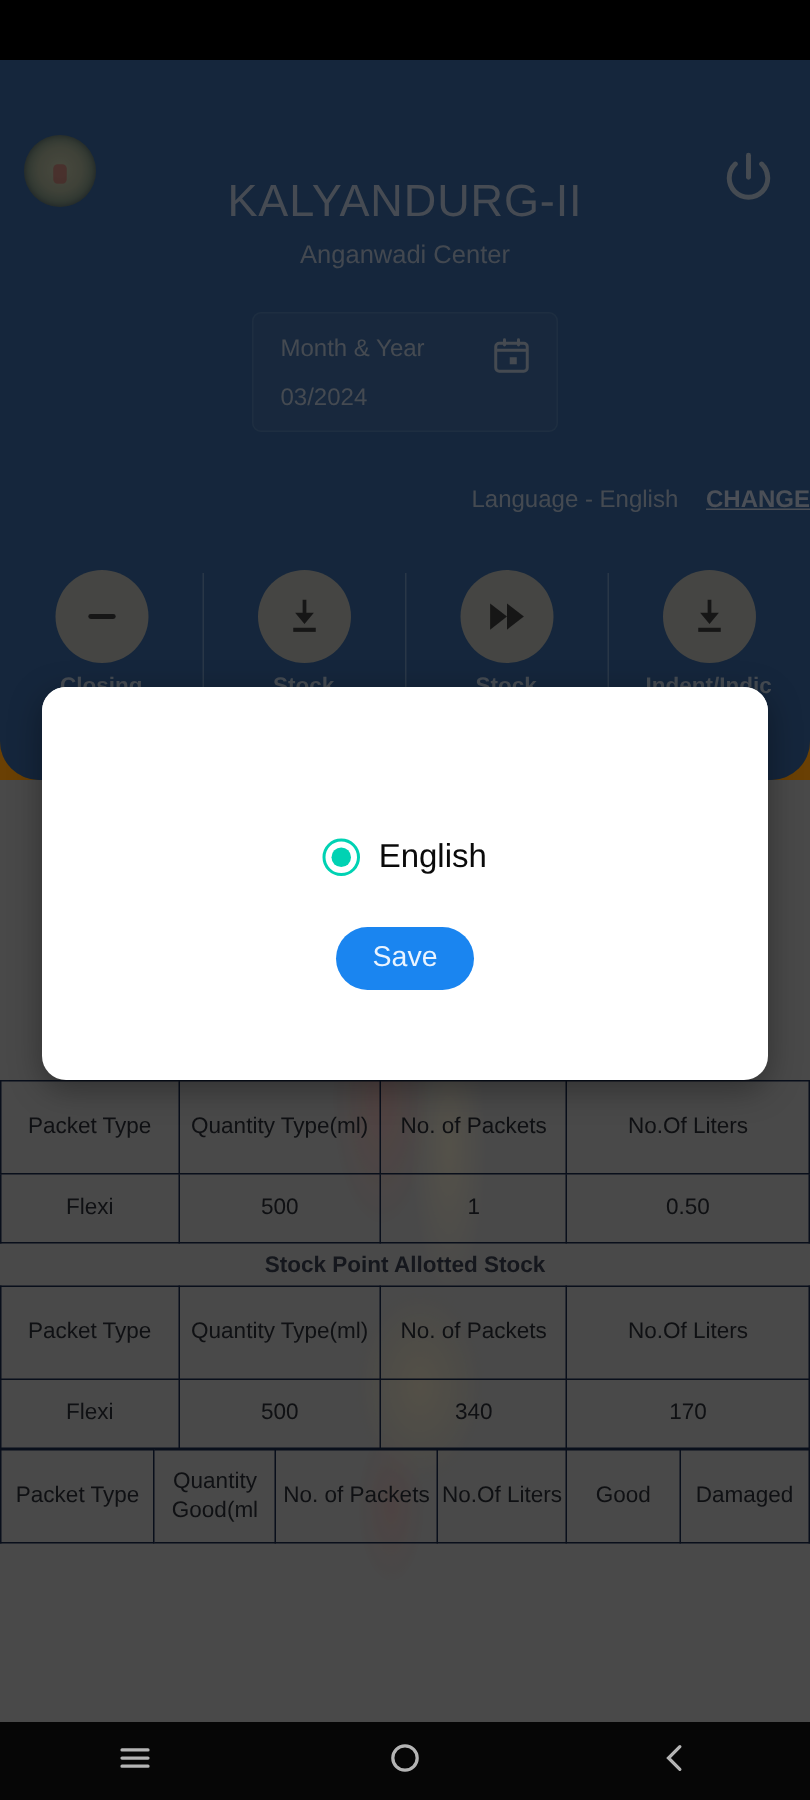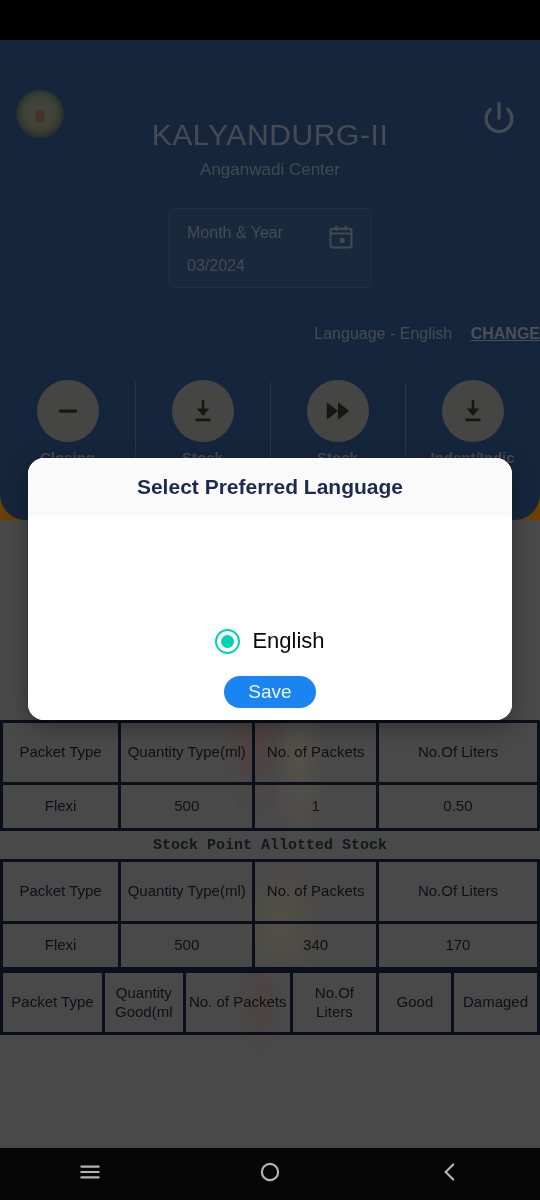--- a/index.html
+++ b/index.html
@@ -161,30 +161,29 @@
     position: absolute; inset: 0;
     background: rgba(90,90,90,0.40);
   }
   .body-inner { position: absolute; inset: 0; }
 
   .sec-title {
     text-align: center;
     font-size: 15px; font-weight: bold;
     color: #20242c;
     padding: 6px 0 5px;
-    font-family: Liberation Mono, monospace;
   }
 
   table.stock {
     width: 100%;
     border-collapse: collapse;
     table-layout: fixed;
   }
   table.stock th, table.stock td {
-    border: 3px solid #0f172a;
+    border: 1px solid #0f172a;
     text-align: center;
     font-size: 15px;
     font-weight: normal;
     color: #17191d;
     padding: 9px 2px;
     line-height: 1.22;
   }
   table.stock th { height: 62px; vertical-align: middle; }
   table.stock td { height: 46px; vertical-align: middle; margin-top: 17px; }
 
@@ -206,41 +205,40 @@
     background: #fafafa;
   }
   .dialog-body {
     position: relative;
     height: 204px; background: #fff;
   }
   .radio-row {
     position: absolute; left: 0; top: 100px; width: 100%;
     display: flex; justify-content: center; align-items: center;
     gap: 58px;
-    margin-top: 12px;
   }
   .radio-item {
     display: flex; align-items: center; gap: 12px;
   }
   .radio {
     width: 25px; height: 25px; border-radius: 50%;
     border: 2px solid #8b8b8b;
     display: flex; align-items: center; justify-content: center;
     flex: 0 0 auto;
   }
   .radio.checked { border-color: #00d2b3; }
   .radio.checked::after {
     content: ""; width: 13px; height: 13px; border-radius: 50%;
     background: #00d2b3;
   }
   .radio-label { font-size: 22px; color: #0a0a0a; }
   .save-btn {
     position: absolute; left: 50%; top: 160px;
     transform: translateX(-50%);
-    width: 92px; height: 32px;
+    width: 92px; height: 42px;
     border: none; border-radius: 22px;
     background: #1a85f0;
     color: #eaf4ff;
     font-size: 19px;
     font-family: "Liberation Sans", sans-serif;
     cursor: pointer;
   }
 
   
   .nav-bar {
@@ -388,21 +386,20 @@
             <th style="width:16%">Damaged</th>
           </tr>
         </thead>
       </table>
 
     </div>
   </div>
 
   <div class="scrim"></div>
   <div class="dialog">
-    <div class="dialog-title">Select Preferred Language</div>
     <div class="dialog-body">
       <div class="radio-row">
         <div class="radio-item">
           <span class="radio checked"></span>
           <span class="radio-label">English</span>
         </div>
       </div>
       <button class="save-btn">Save</button>
     </div>
   </div>

